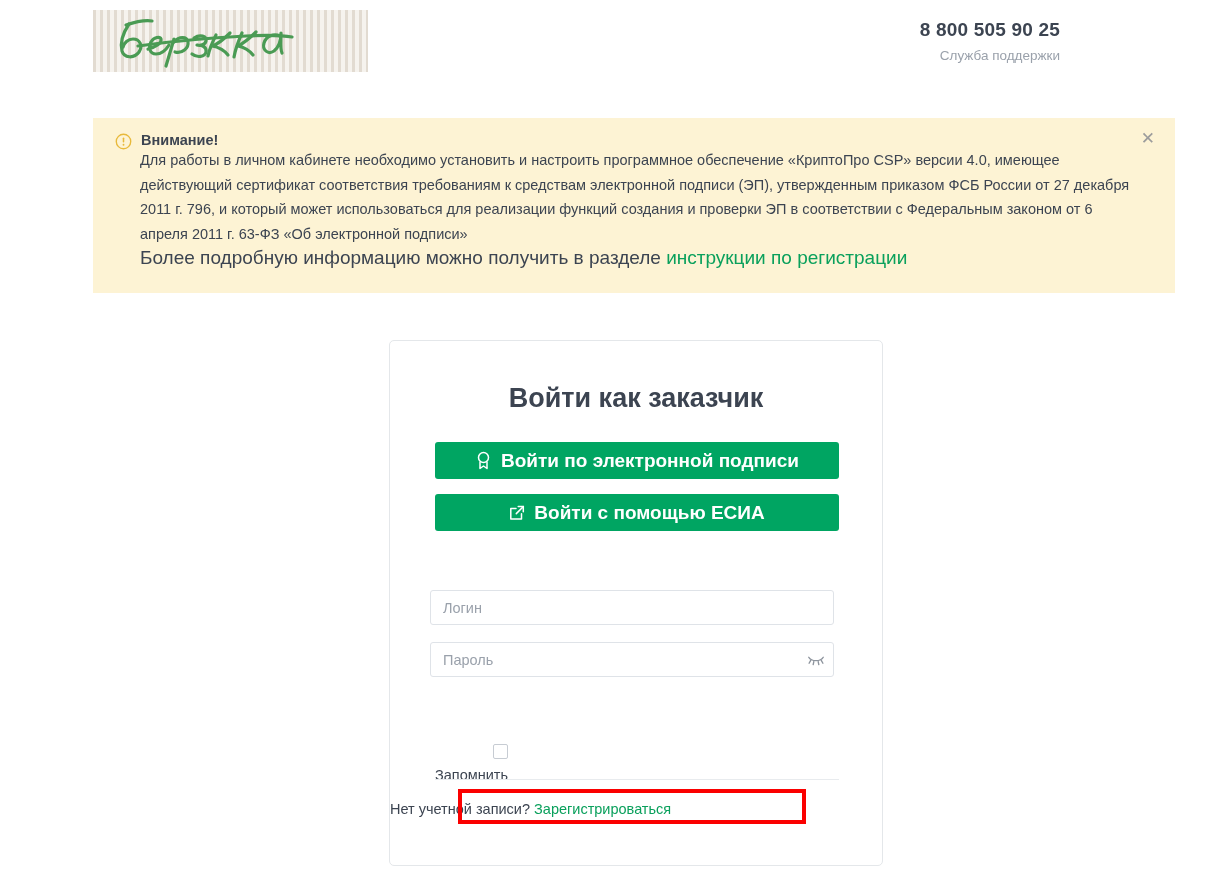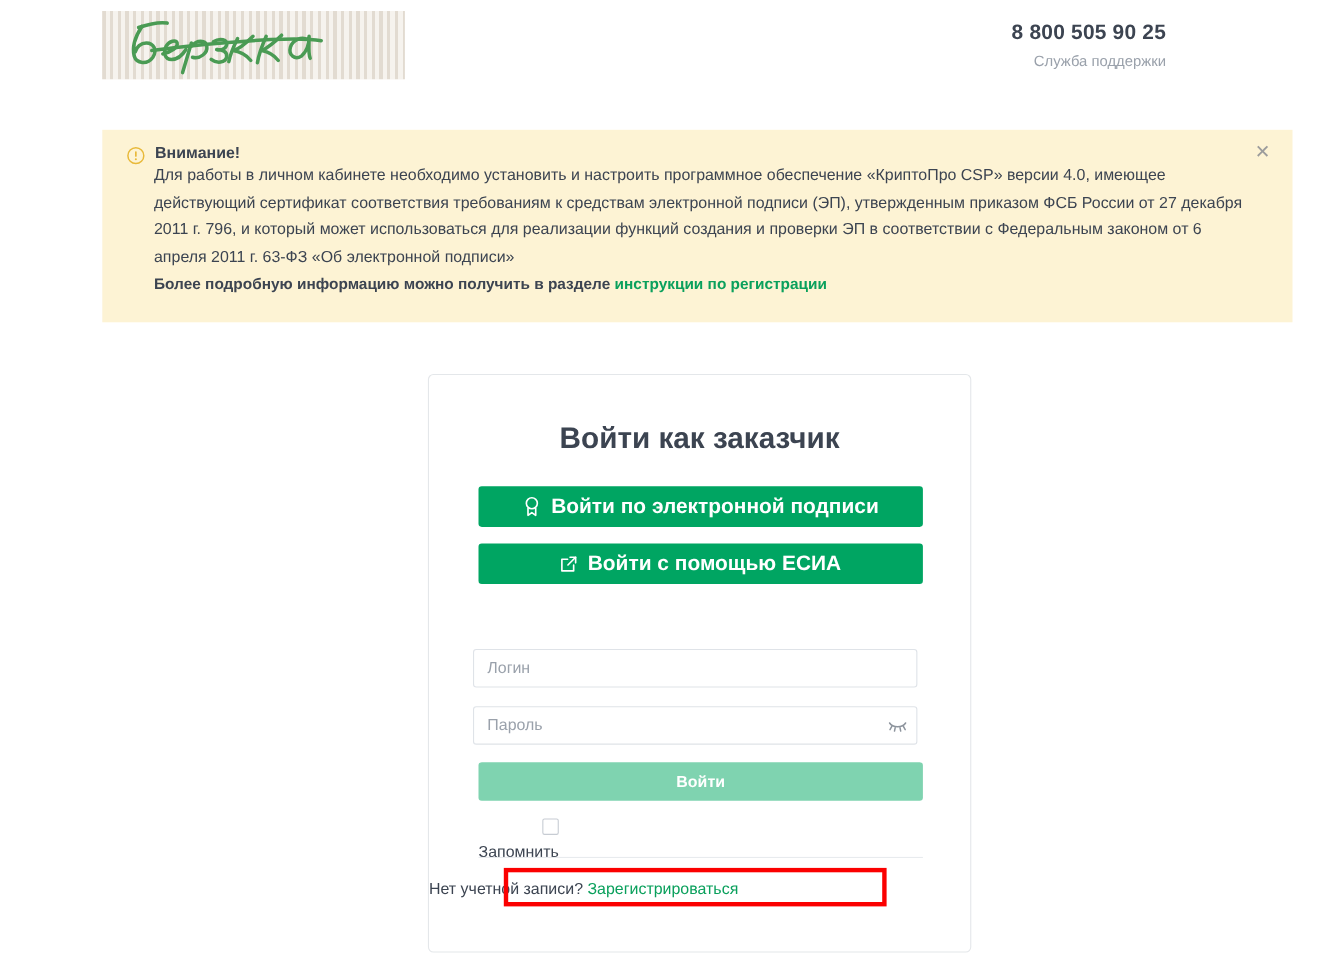--- a/index.html
+++ b/index.html
@@ -108,24 +108,23 @@
     top: 148px;
     width: 990px;
     font-size: 14.5px;
     line-height: 24.5px;
     color: #3c4451;
   }
   .alert-more {
     position: absolute;
     left: 140px;
     top: 246px;
-    font-size: 14px;
+    font-size: 19px;
     line-height: 24.5px;
     color: #3c4451;
-    font-weight: bold;
   }
   .link-green {
     color: #0aa05c;
     text-decoration: none;
     cursor: pointer;
   }
 
   
   .card {
     position: absolute;
@@ -360,21 +359,20 @@
   <input class="field field-pass" type="password" placeholder="Пароль" style="">
 
   <svg class="eye-toggle" viewBox="0 0 22 18">
     <path d="M3 6 C 6 11, 16 11, 19 6" fill="none" stroke="#8d949d" stroke-width="1.5" stroke-linecap="round"></path>
     <path d="M5.2 9.4 L3.4 12.6" stroke="#8d949d" stroke-width="1.5" stroke-linecap="round"></path>
     <path d="M8.6 10.7 L7.9 14.1" stroke="#8d949d" stroke-width="1.5" stroke-linecap="round"></path>
     <path d="M13.4 10.7 L14.1 14.1" stroke="#8d949d" stroke-width="1.5" stroke-linecap="round"></path>
     <path d="M16.8 9.4 L18.6 12.6" stroke="#8d949d" stroke-width="1.5" stroke-linecap="round"></path>
   </svg>
 
-  <button class="btn-submit">Войти</button>
 
   <div class="remember-row">
     <div class="checkbox"></div>
     <span class="remember-label">Запомнить</span>
   </div>
 
   <div class="divider"></div>
 
   <div class="register-row">
     <span>Нет учетной записи?</span>

